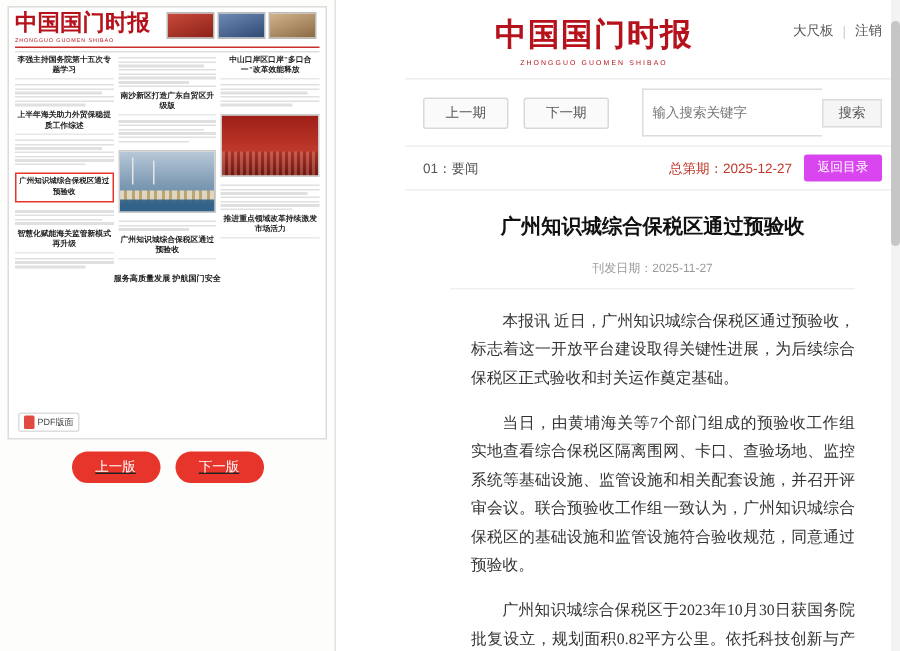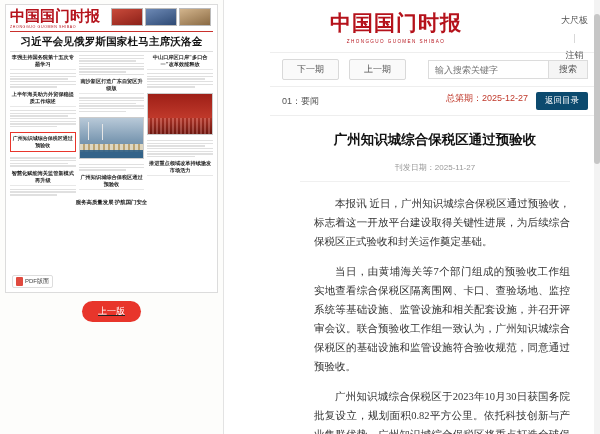--- a/index.html
+++ b/index.html
@@ -112,49 +112,49 @@
     height:52px;border-bottom:1px solid #eee;display:flex;align-items:center;
     padding:0 12px;position:relative;
   }
   .site-logo{
     font-family:"Liberation Serif","DejaVu Serif",serif;font-weight:bold;
     color:#b5121b;font-size:21px;letter-spacing:1px;white-space:nowrap;
   }
   .site-py{font-size:4.6px;color:#b5121b;letter-spacing:1.4px;text-align:center;margin-top:2px;}
   .logo-wrap{margin-left:48px;}
   .top-right{
-    position:absolute;right:12px;top:14px;font-size:9px;color:#555;display:flex;gap:6px;align-items:center;flex-direction:column;
+    position:absolute;right:12px;top:14px;font-size:9px;color:#555;display:flex;gap:6px;align-items:center;
   }
   .top-right .sep{color:#ccc;}
   .searchrow{
     display:flex;align-items:center;justify-content:space-between;
     padding:6px 12px;border-bottom:1px solid #eee;gap:8px;
   }
   .navbtns{display:flex;gap:10px;}
   .navbtn{
     border:1px solid #d9d9d9;background:#fafafa;color:#555;font-size:9px;
     border-radius:2px;padding:3px 14px;cursor:pointer;font-family:"Liberation Sans",sans-serif;
   }
   .searchbox{display:flex;align-items:center;gap:0;}
   .searchbox input{
-    width:120px;height:19px;border:1px solid #dcdcdc;border-right:none;box-sizing:border-box;
+    width:120px;height:32px;border:1px solid #dcdcdc;border-right:none;box-sizing:border-box;
     font-size:9px;padding:0 6px;color:#333;outline:none;font-family:"Liberation Sans",sans-serif;
   }
   .searchbtn{
     height:19px;border:1px solid #dcdcdc;background:#f5f5f5;color:#555;font-size:9px;
     padding:0 10px;cursor:pointer;box-sizing:border-box;font-family:"Liberation Sans",sans-serif;
   }
   .metarow{
     display:flex;align-items:center;justify-content:space-between;
     padding:5px 12px;border-bottom:1px solid #eee;font-size:9px;color:#555;
   }
-  .metarow .left-meta{display:flex;gap:8px;align-items:flex-start;}
+  .metarow .left-meta{display:flex;gap:8px;align-items:center;}
   .redlink{color:#c0392b;}
   .redbtn{
-    background:#0c4a6e;color:#fff;border:none;border-radius:2px;font-size:8.5px;
+    background:#d946ef;color:#fff;border:none;border-radius:2px;font-size:8.5px;
     padding:3px 9px;cursor:pointer;font-family:"Liberation Sans",sans-serif;
   }
   .article{padding:14px 30px 0 30px;}
   .art-title{
     text-align:center;font-family:"Liberation Serif","DejaVu Serif",serif;
     font-weight:bold;font-size:13.5px;color:#111;line-height:20px;
   }
   .art-date{
     text-align:center;font-size:8px;color:#999;margin-top:12px;padding-bottom:8px;
     border-bottom:1px solid #f0f0f0;
@@ -192,21 +192,20 @@
           <div class="mast-thumb t3"></div>
           <div class="mast-lines">
             <div class="ml"></div>
               <div class="ml"></div>
               <div class="ml"></div>
               <div class="ml"></div>
           </div>
         </div>
       </div>
 
-      <div class="headline">习近平会见俄罗斯国家杜马主席沃洛金</div>
       <div class="rule"></div>
 
       <div class="cols">
 
         <div class="col">
           <div class="sub">李强主持国务院第十五次专题学习</div>
           <div class="txtblock">
             <div class="tl"></div>
               <div class="tl"></div>
               <div class="tl m"></div>
@@ -305,41 +304,42 @@
       <div class="bottomline">服务高质量发展 护航国门安全</div>
 
       <div class="pdfbar">
         <span class="pdf-ico"></span>
         <span>PDF版面</span>
       </div>
     </div>
 
     <div class="left-btns">
       <button class="pillbtn">上一版</button>
+      <button class="pillbtn">下一版</button>
     </div>
   </div>
 
   <div class="right">
 
     <div class="site-top">
       <div class="logo-wrap">
         <div class="site-logo">中国国门时报</div>
         <div class="site-py">ZHONGGUO  GUOMEN  SHIBAO</div>
       </div>
       <div class="top-right">
         <span>大尺板</span>
         <span class="sep">|</span>
         <span>注销</span>
       </div>
     </div>
 
     <div class="searchrow">
       <div class="navbtns">
+        <button class="navbtn">上一期</button>
         <button class="navbtn">下一期</button>
-        <button class="navbtn">上一期</button>
       </div>
       <div class="searchbox">
         <input type="text" placeholder="输入搜索关键字" style="">
         <button class="searchbtn">搜索</button>
       </div>
     </div>
 
     <div class="metarow">
       <div class="left-meta">
         <span>01：要闻</span>

